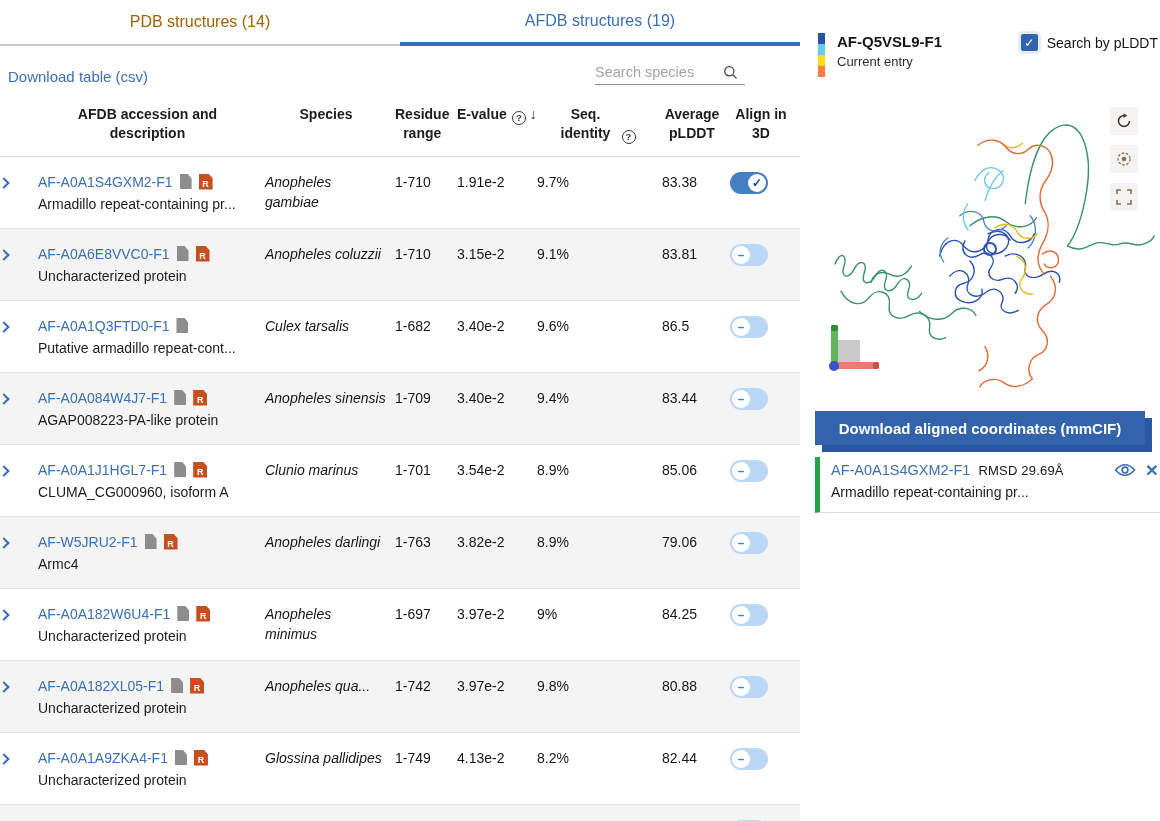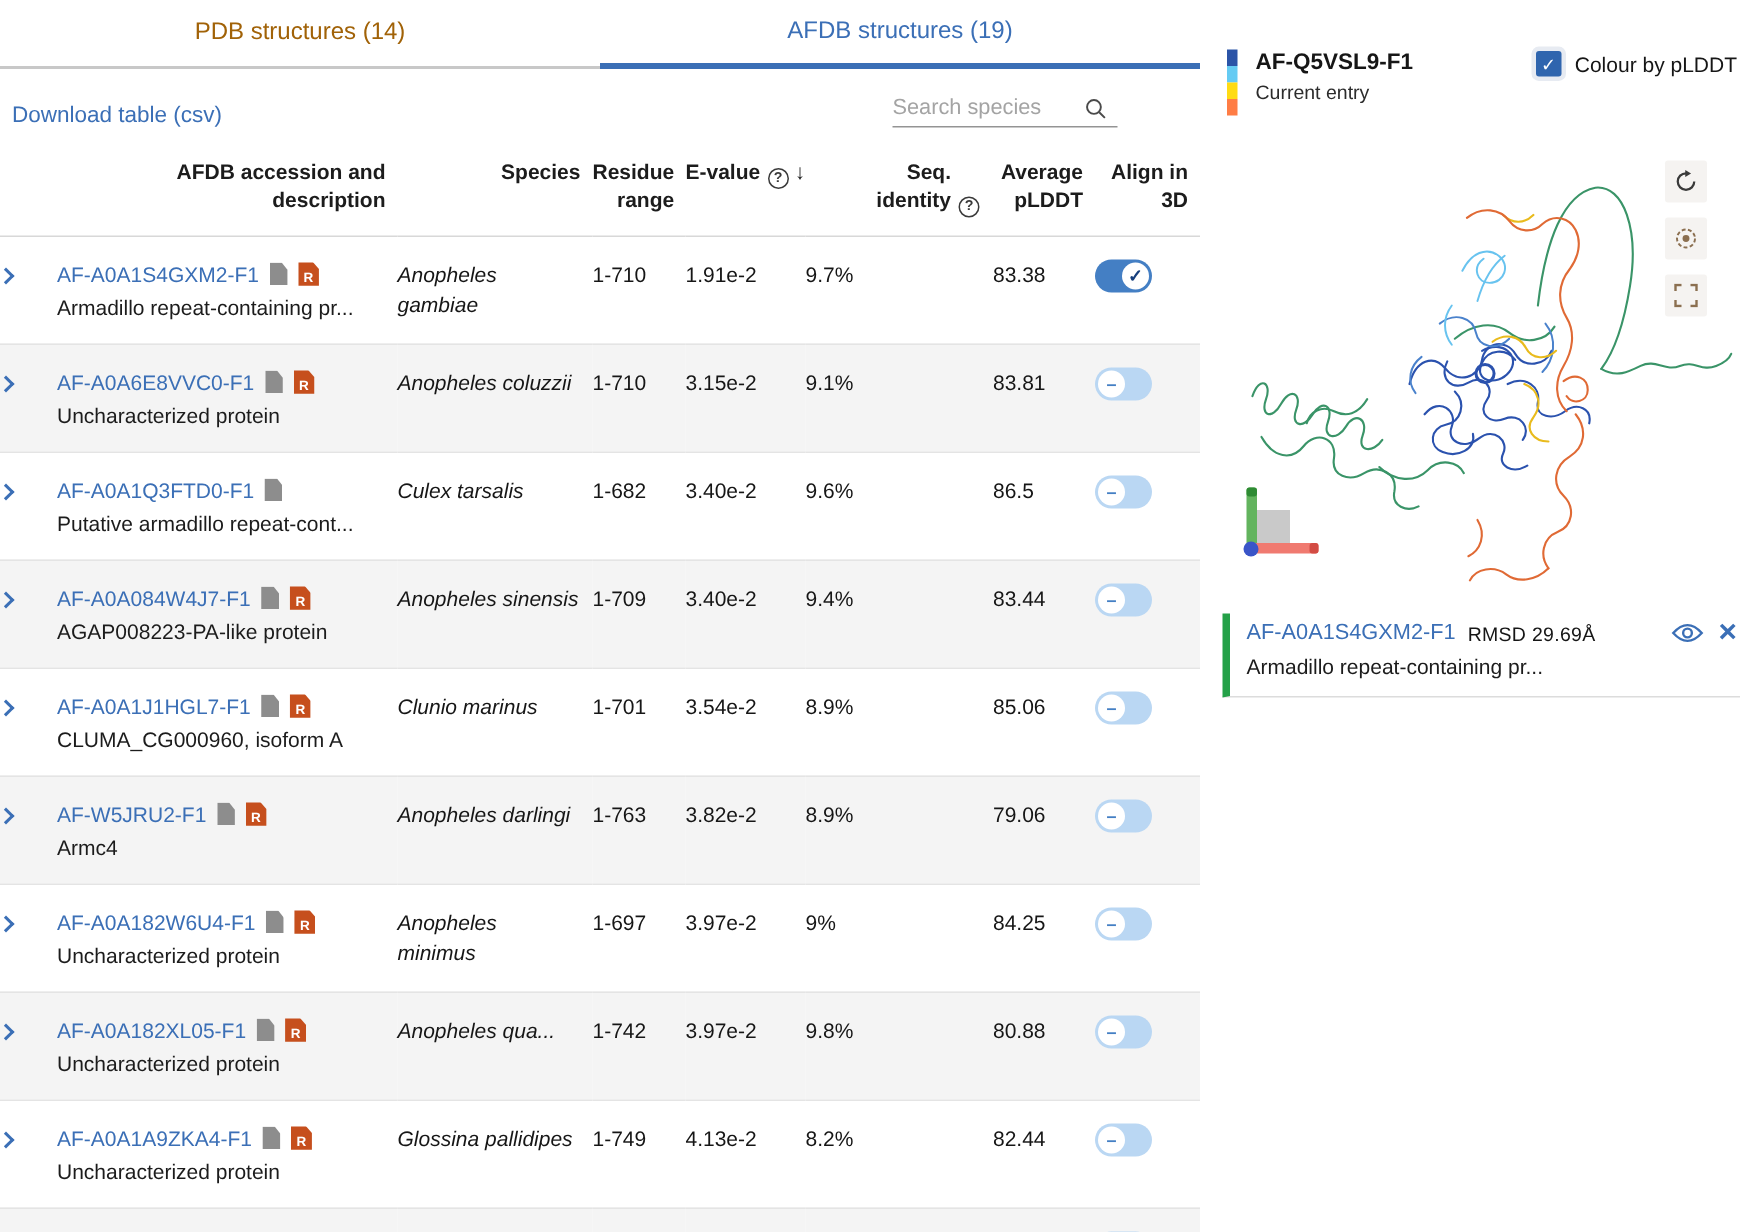--- a/index.html
+++ b/index.html
@@ -19,21 +19,21 @@
     padding:18px 55px 0 8px; }
   .dl-link { color:#3b6fb6; font-size:15px; text-decoration:none; cursor:pointer; }
   .search-box { display:flex; align-items:center; width:150px;
     border-bottom:1px solid #949494; padding-bottom:4px; }
   .search-box input { border:none; outline:none; width:128px; font-size:14.5px;
     font-family:Liberation Sans, sans-serif; color:#161616; }
   .search-box input::placeholder { color:#a4a4a4; }
 
   
   table.tbl { border-collapse:collapse; table-layout:fixed; width:800px; margin-top:16px; }
-  .tbl th { text-align:right; font-size:14px; font-weight:bold; color:#1c1c1c;
+  .tbl th { text-align:center; font-size:14px; font-weight:bold; color:#1c1c1c;
     line-height:19px; padding:4px 8px 12px 0; vertical-align:top;
     border-bottom:1px solid #d8d8d8; }
   .hdr-w160 { display:inline-block; max-width:165px; }
   .hdr-w62  { display:inline-block; max-width:62px; }
   .nowrap { white-space:nowrap; }
   .help-circ { display:inline-flex; align-items:center; justify-content:center;
     width:14px; height:14px; border:1px solid #3a3a3a; border-radius:50%;
     font-size:9.5px; font-weight:bold; color:#3a3a3a; margin:0 1px 0 5px;
     vertical-align:-2px; }
   .sort-arrow { font-size:14px; font-weight:normal; margin-left:3px; color:#1c1c1c; }
@@ -403,21 +403,21 @@
         <div style="background: rgb(101, 203, 243);"></div>
         <div style="background: rgb(255, 219, 19);"></div>
         <div style="background: rgb(255, 125, 69);"></div>
       </div>
     <div class="entry-meta">
       <div class="entry-id">AF-Q5VSL9-F1</div>
       <div class="entry-sub">Current entry</div>
     </div>
     <div class="colour-chk">
       <div class="chkbox">✓</div>
-      <label>Colour by pLDDT</label>
+      <label>Search by pLDDT</label>
     </div>
   </div>
 
   <div class="viewer">
     <svg class="protein" width="345" height="292" viewBox="0 0 335 290" fill="none" stroke-linecap="round" stroke-linejoin="round">
 
       <g stroke="#3a9468" stroke-width="1.4">
         <path d="M16,158 c5,-14 13,-9 9,2 c-4,11 4,14 10,3 c6,-11 14,-7 10,4 c-4,11 5,13 11,3 c6,-10 14,-6 10,5 c-4,11 6,13 12,3 c6,-10 15,-5 11,6 c-4,11 7,12 13,3"></path>
         <path d="M22,185 c8,14 20,16 28,6 c8,-10 22,-6 20,8 c-2,12 10,16 20,10 c10,-6 22,0 20,12 c-2,10 8,14 16,10"></path>
         <path d="M205,98 C210,55 222,24 243,20 C262,18 272,48 266,85 C262,110 256,128 247,140"></path>
@@ -484,20 +484,21 @@
     </div>
 
     <div class="gizmo">
       <div class="gz-box"></div>
       <div class="gz-v"></div>
       <div class="gz-h"></div>
       <div class="gz-o"></div>
     </div>
   </div>
 
+  <button class="dl-btn">Download aligned coordinates (mmCIF)</button>
 
 
   <div class="aligned-card" style="border-left-color: rgb(36, 161, 72);">
     <div class="ac-line1">
       <a class="ac-link">AF-A0A1S4GXM2-F1</a>
       <span class="ac-rmsd">RMSD 29.69Å</span>
       <span class="ac-icons">
         <button class="eye-btn">
           <svg width="22" height="14" viewBox="0 0 22 14">
             <path d="M1.5,7 Q11,-3.5 20.5,7 Q11,17.5 1.5,7 Z" fill="none" stroke="#3b6fb6" stroke-width="1.6"></path>

